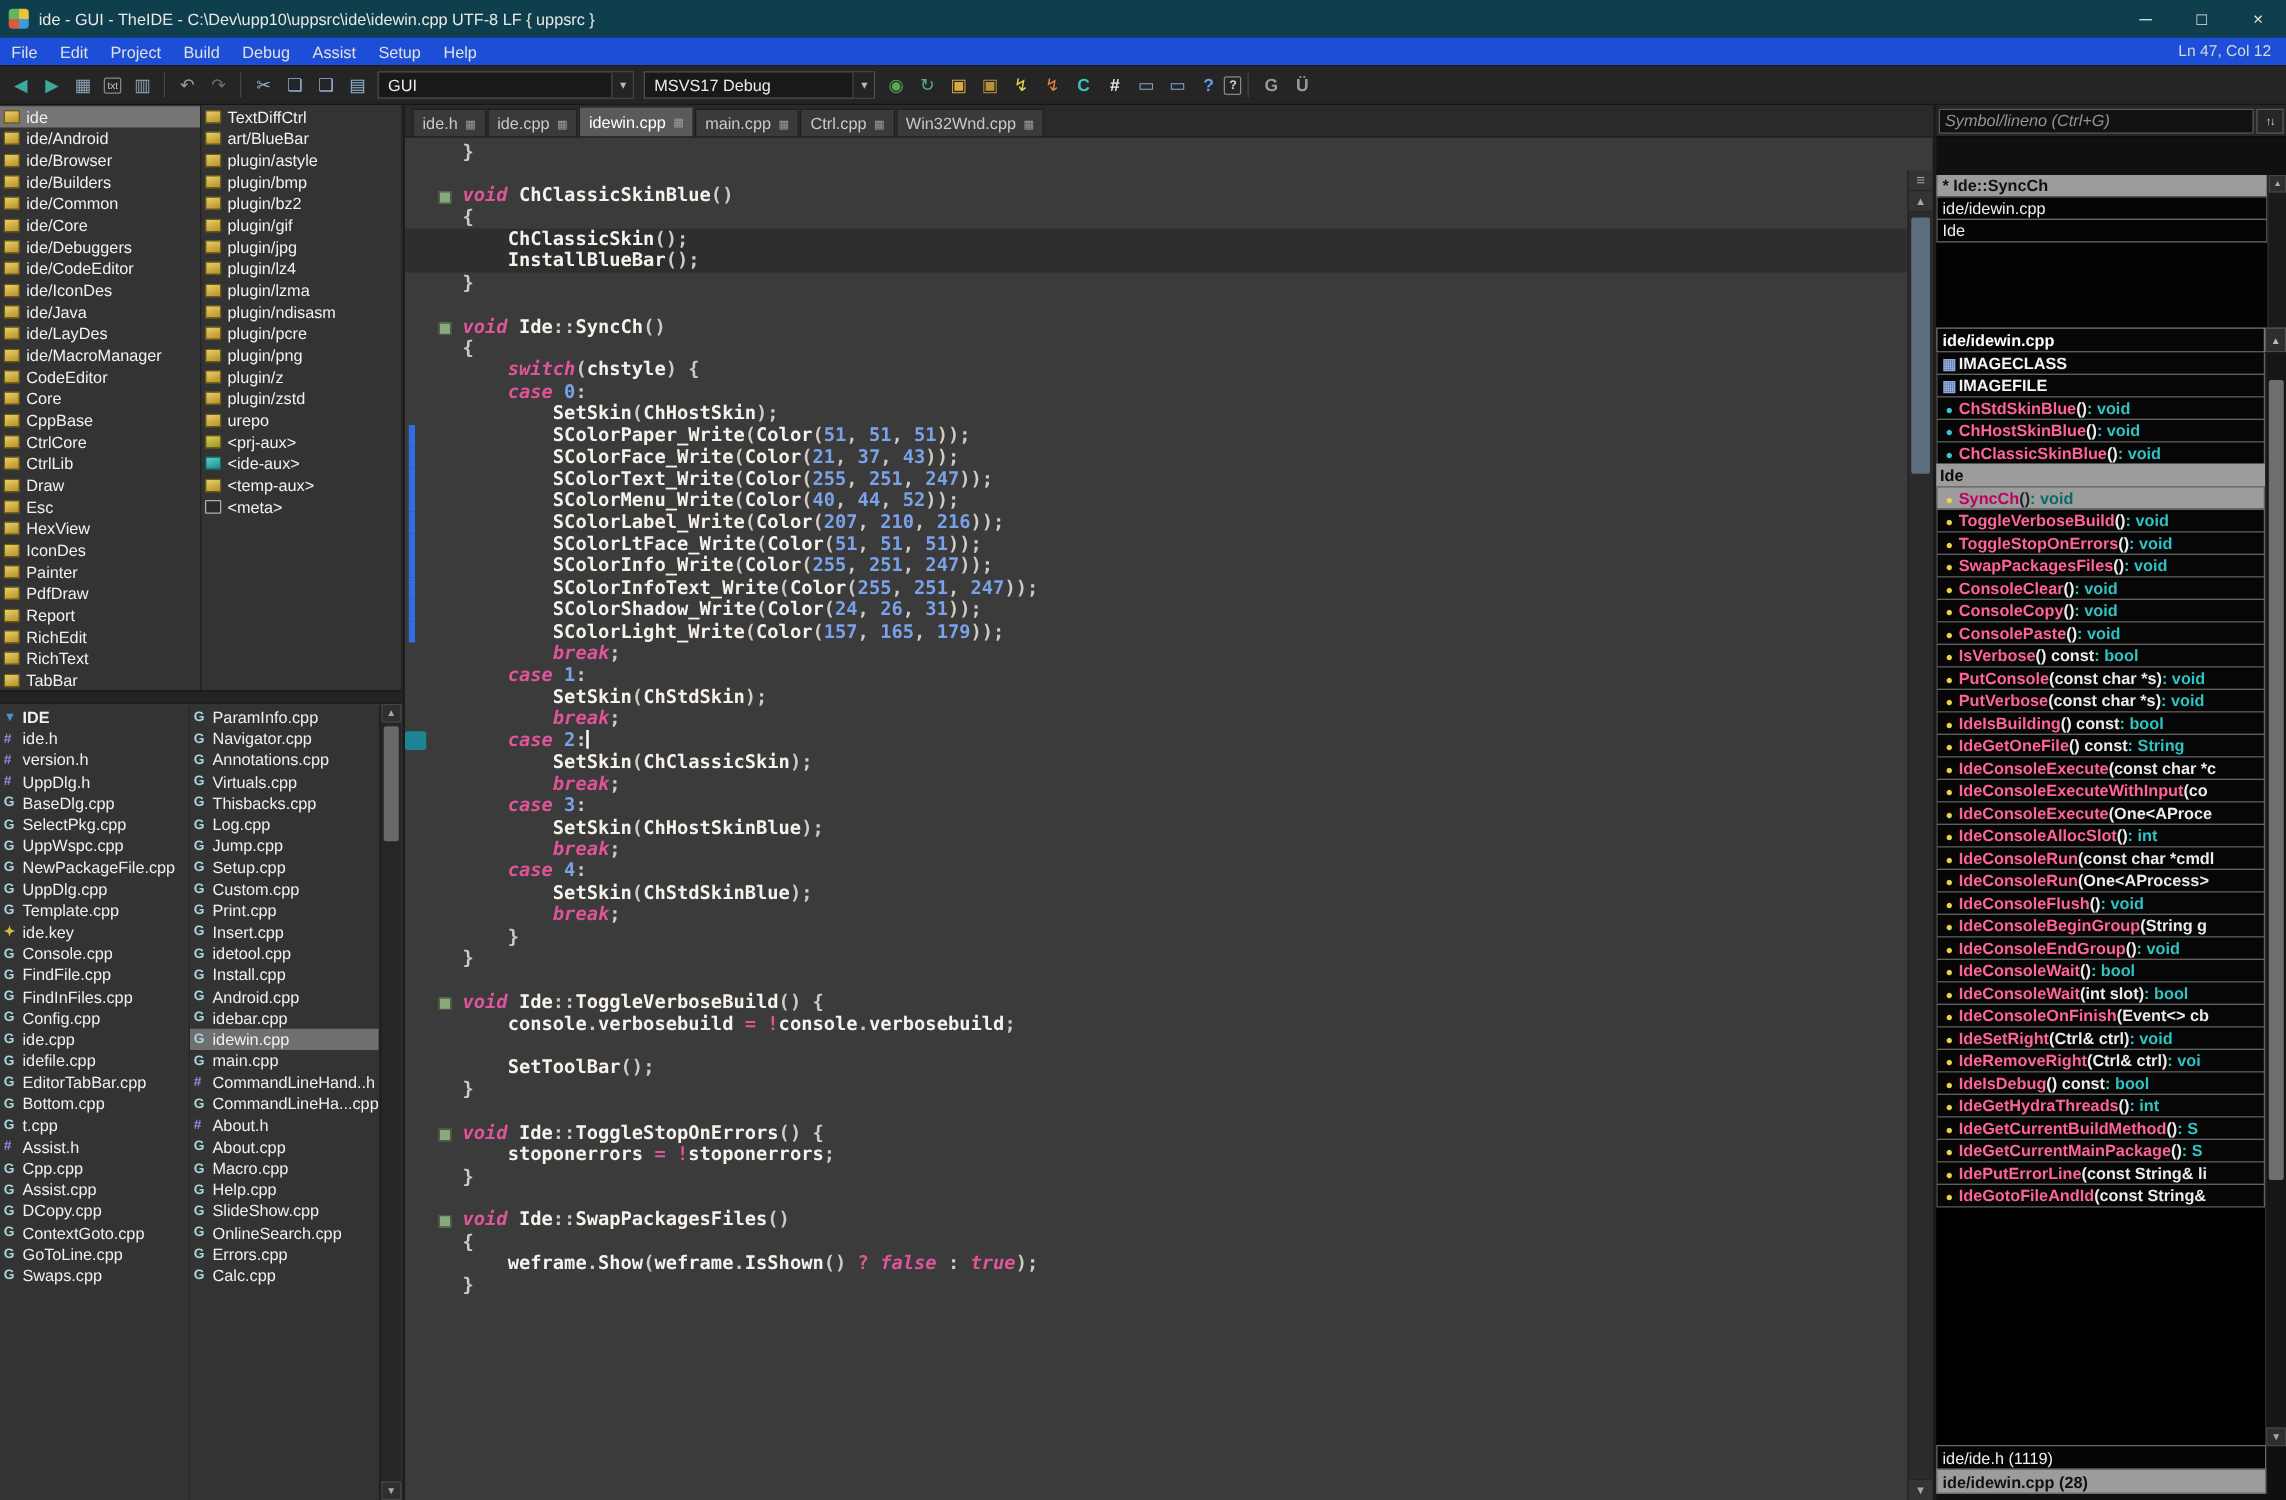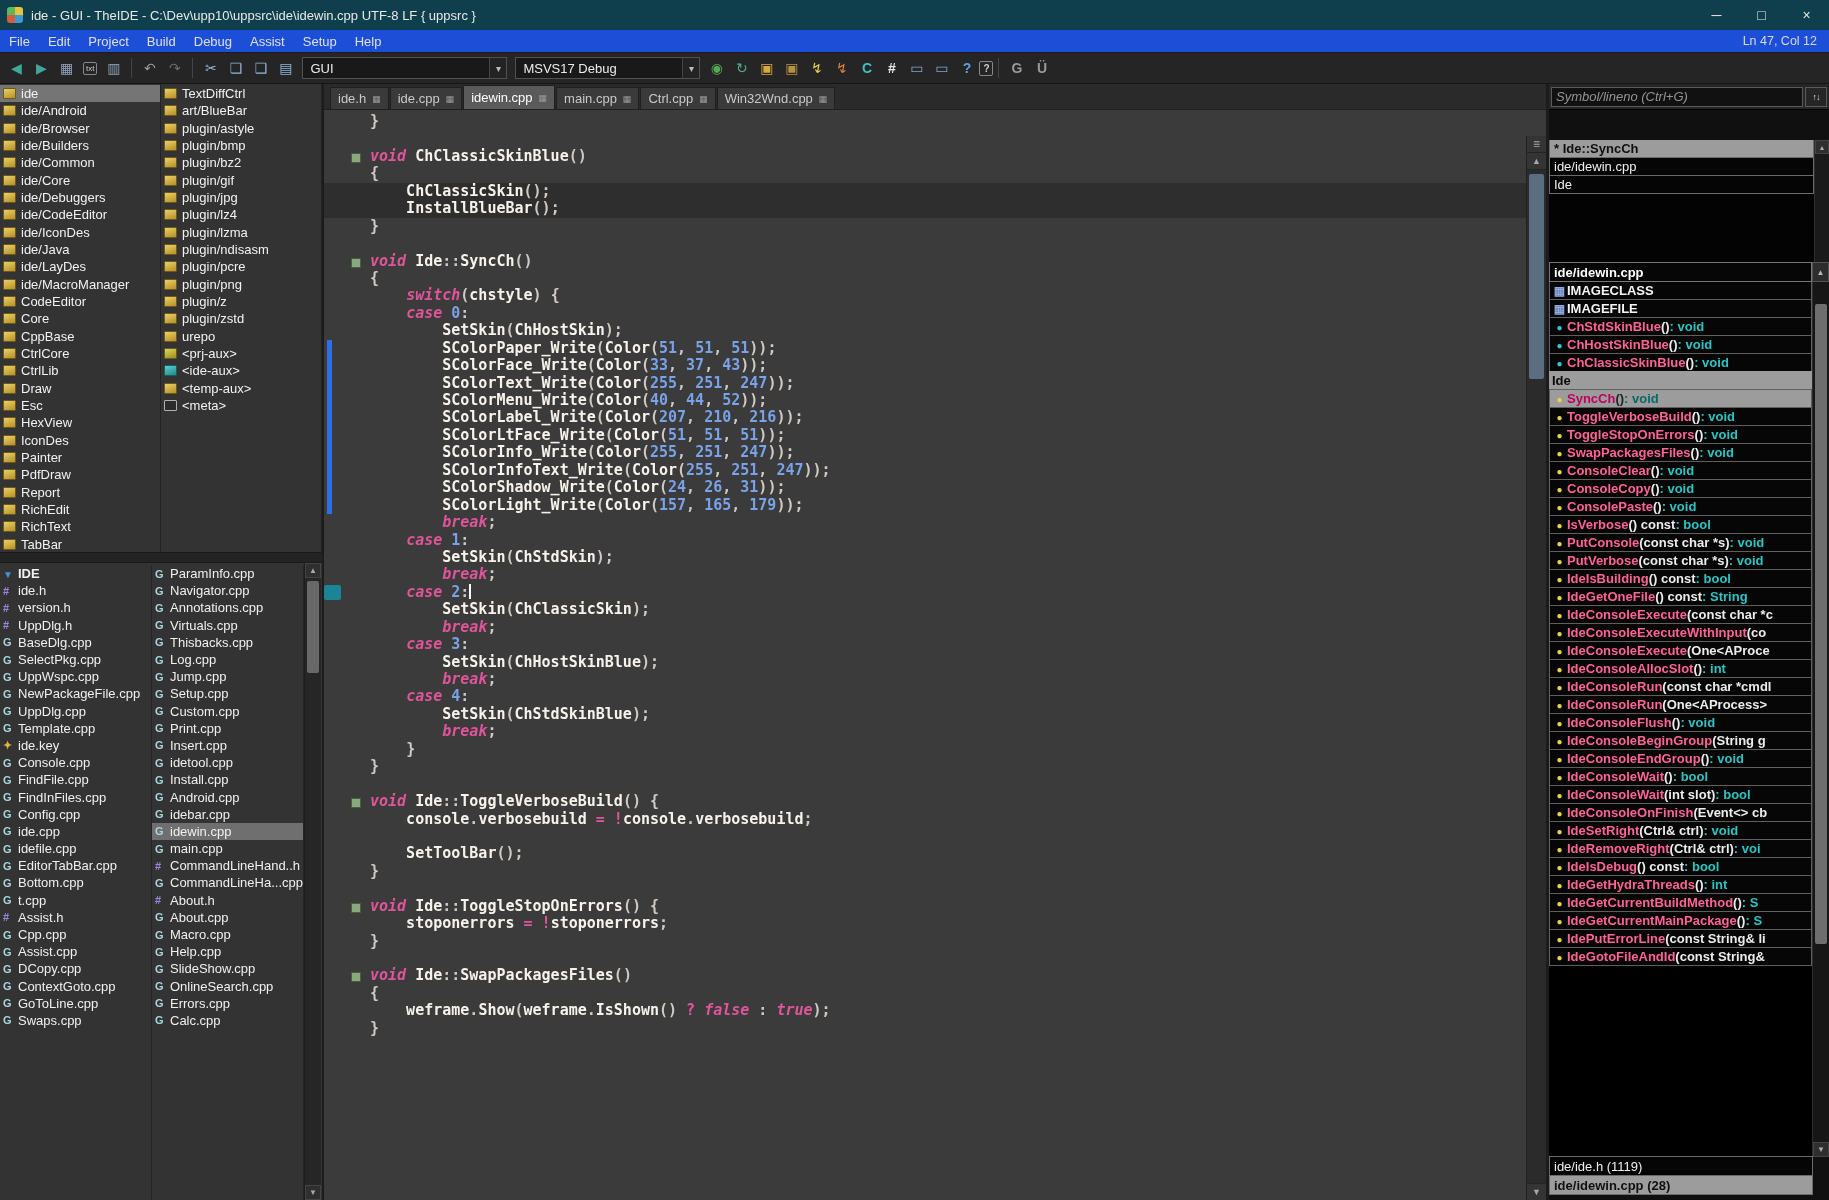--- a/index.html
+++ b/index.html
@@ -860,21 +860,21 @@
             <span class="tx">        SetSkin<span class="pu">(</span>ChHostSkin<span class="pu">)</span><span class="pu">;</span></span>
           </div>
 
           <div class="ln bar">
             <span class="mg"></span>
             <span class="tx">        SColorPaper_Write<span class="pu">(</span>Color<span class="pu">(</span><span class="num">51</span><span class="pu">,</span> <span class="num">51</span><span class="pu">,</span> <span class="num">51</span><span class="pu">)</span><span class="pu">)</span><span class="pu">;</span></span>
           </div>
 
           <div class="ln bar">
             <span class="mg"></span>
-            <span class="tx">        SColorFace_Write<span class="pu">(</span>Color<span class="pu">(</span><span class="num">33</span><span class="pu">,</span> <span class="num">37</span><span class="pu">,</span> <span class="num">43</span><span class="pu">)</span><span class="pu">)</span><span class="pu">;</span></span>
+            <span class="tx">        SColorFace_Write<span class="pu">(</span>Color<span class="pu">(</span><span class="num">21</span><span class="pu">,</span> <span class="num">37</span><span class="pu">,</span> <span class="num">43</span><span class="pu">)</span><span class="pu">)</span><span class="pu">;</span></span>
           </div>
 
           <div class="ln bar">
             <span class="mg"></span>
             <span class="tx">        SColorText_Write<span class="pu">(</span>Color<span class="pu">(</span><span class="num">255</span><span class="pu">,</span> <span class="num">251</span><span class="pu">,</span> <span class="num">247</span><span class="pu">)</span><span class="pu">)</span><span class="pu">;</span></span>
           </div>
 
           <div class="ln bar">
             <span class="mg"></span>
             <span class="tx">        SColorMenu_Write<span class="pu">(</span>Color<span class="pu">(</span><span class="num">40</span><span class="pu">,</span> <span class="num">44</span><span class="pu">,</span> <span class="num">52</span><span class="pu">)</span><span class="pu">)</span><span class="pu">;</span></span>

